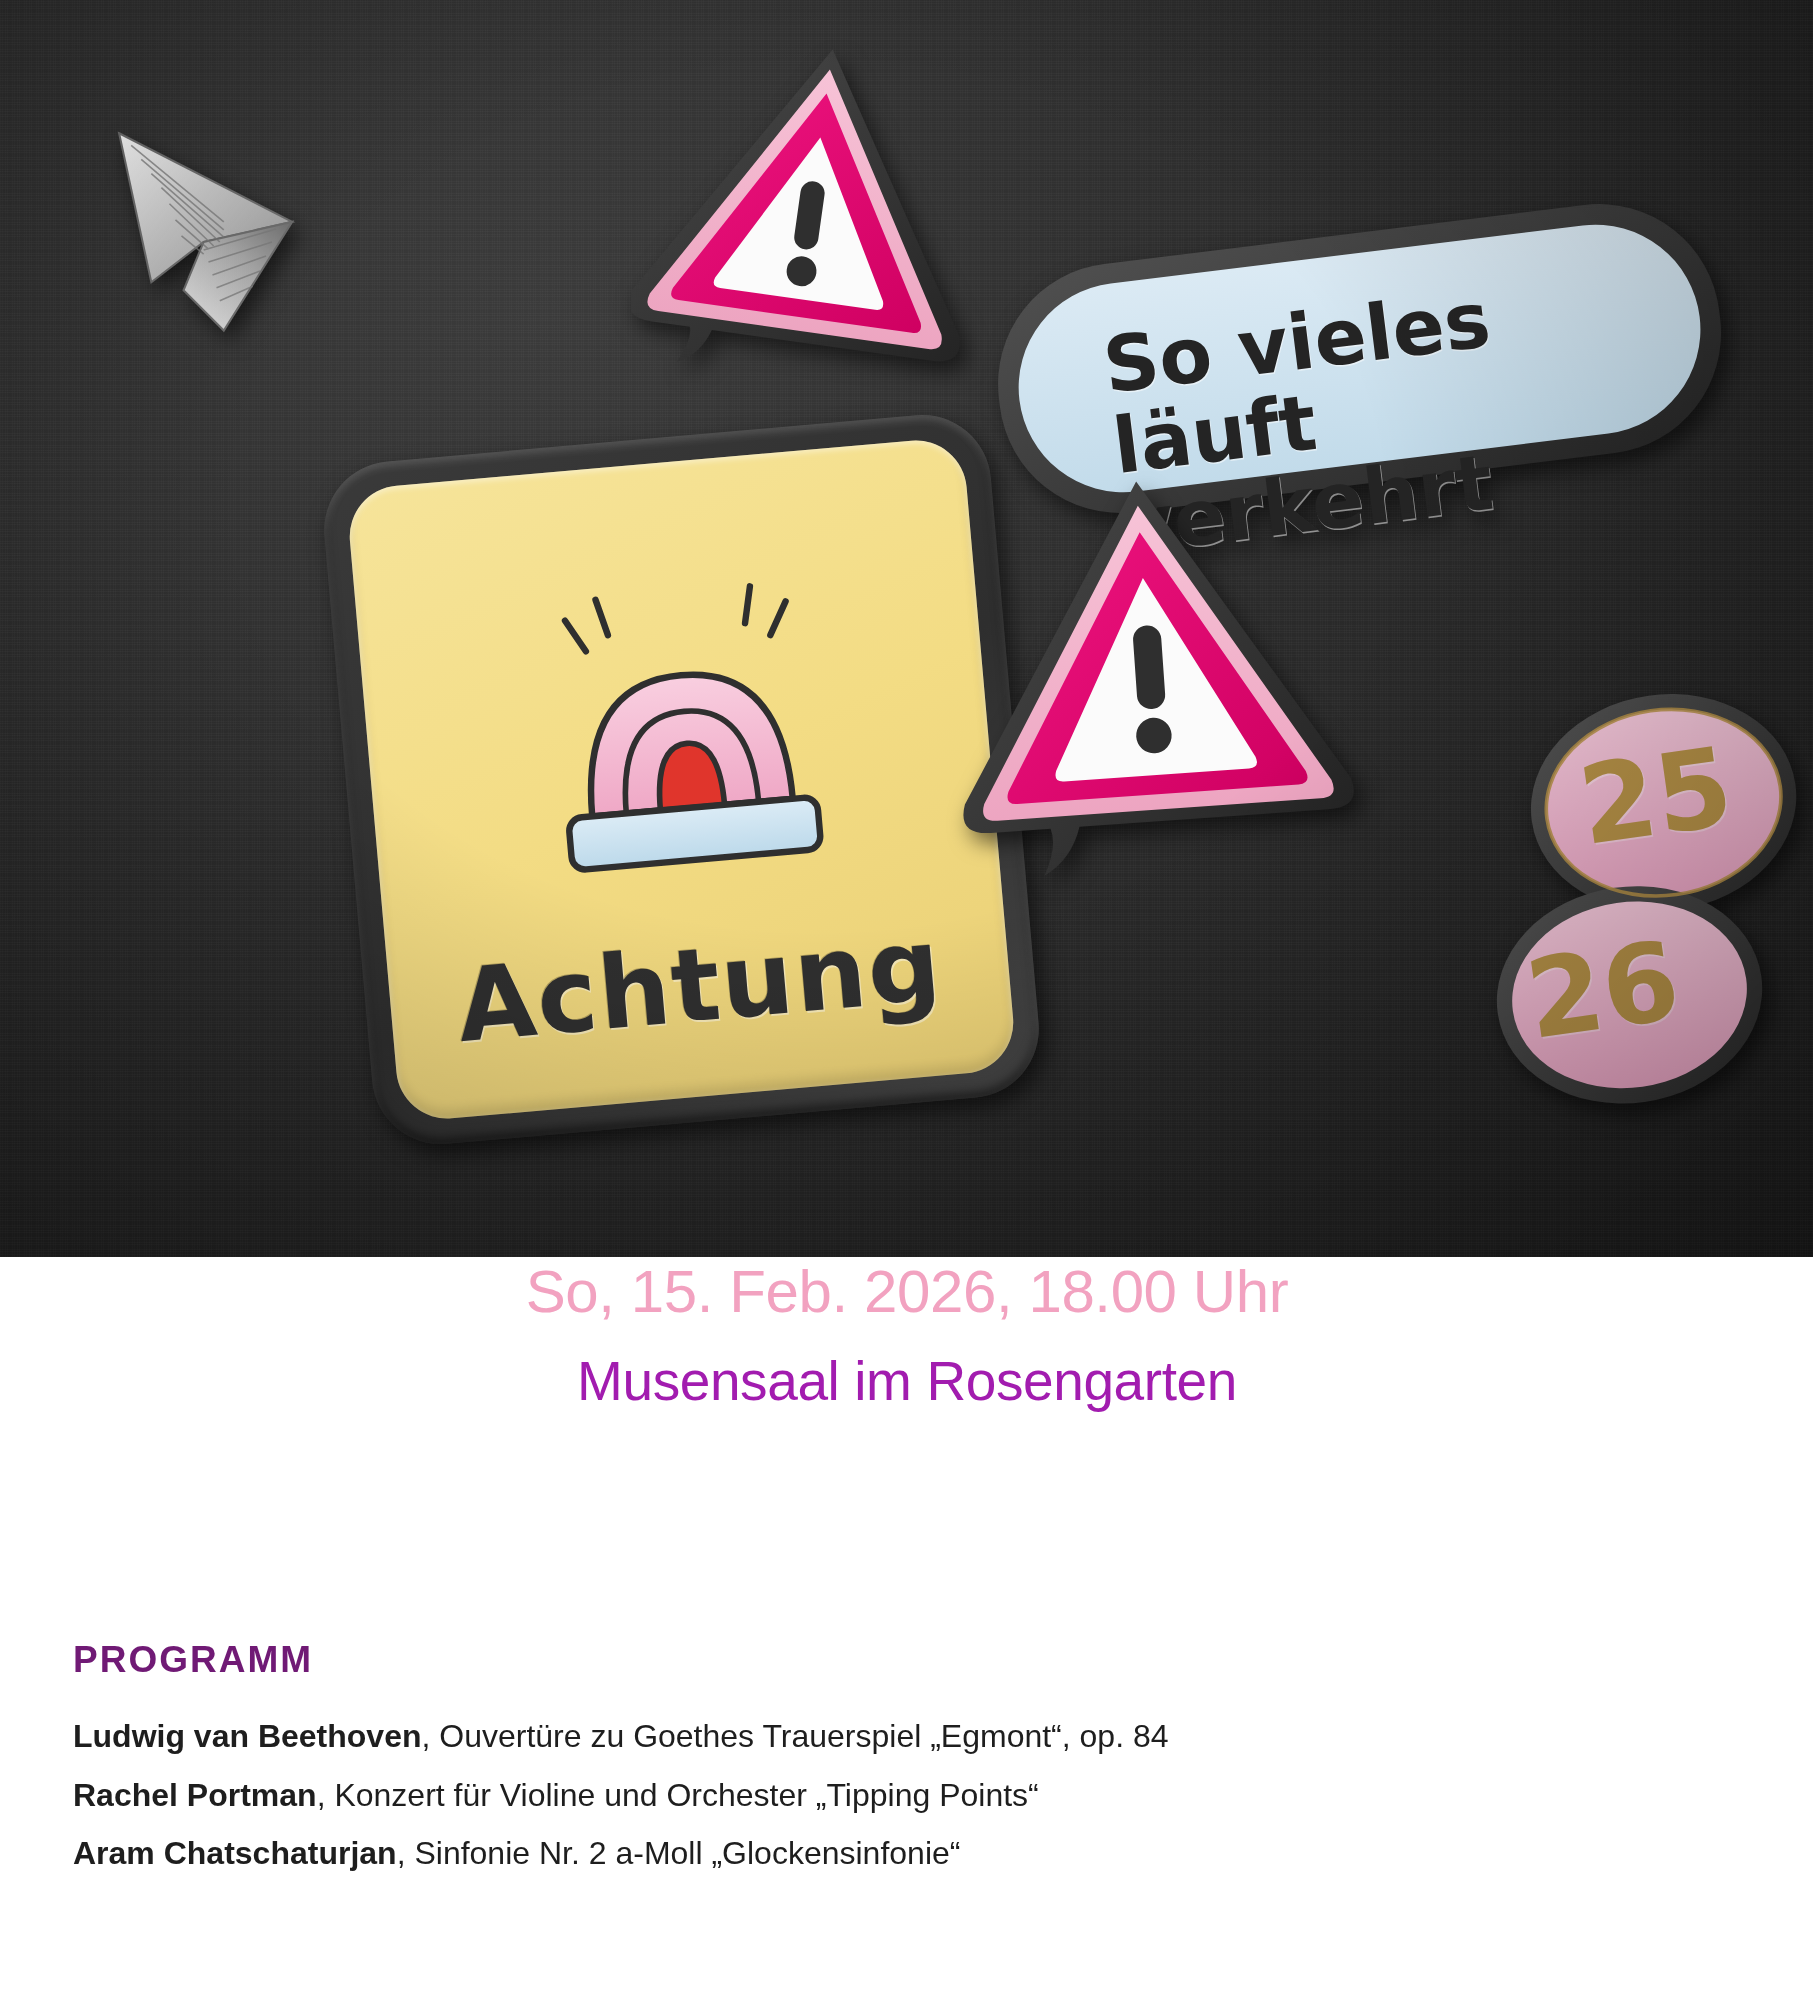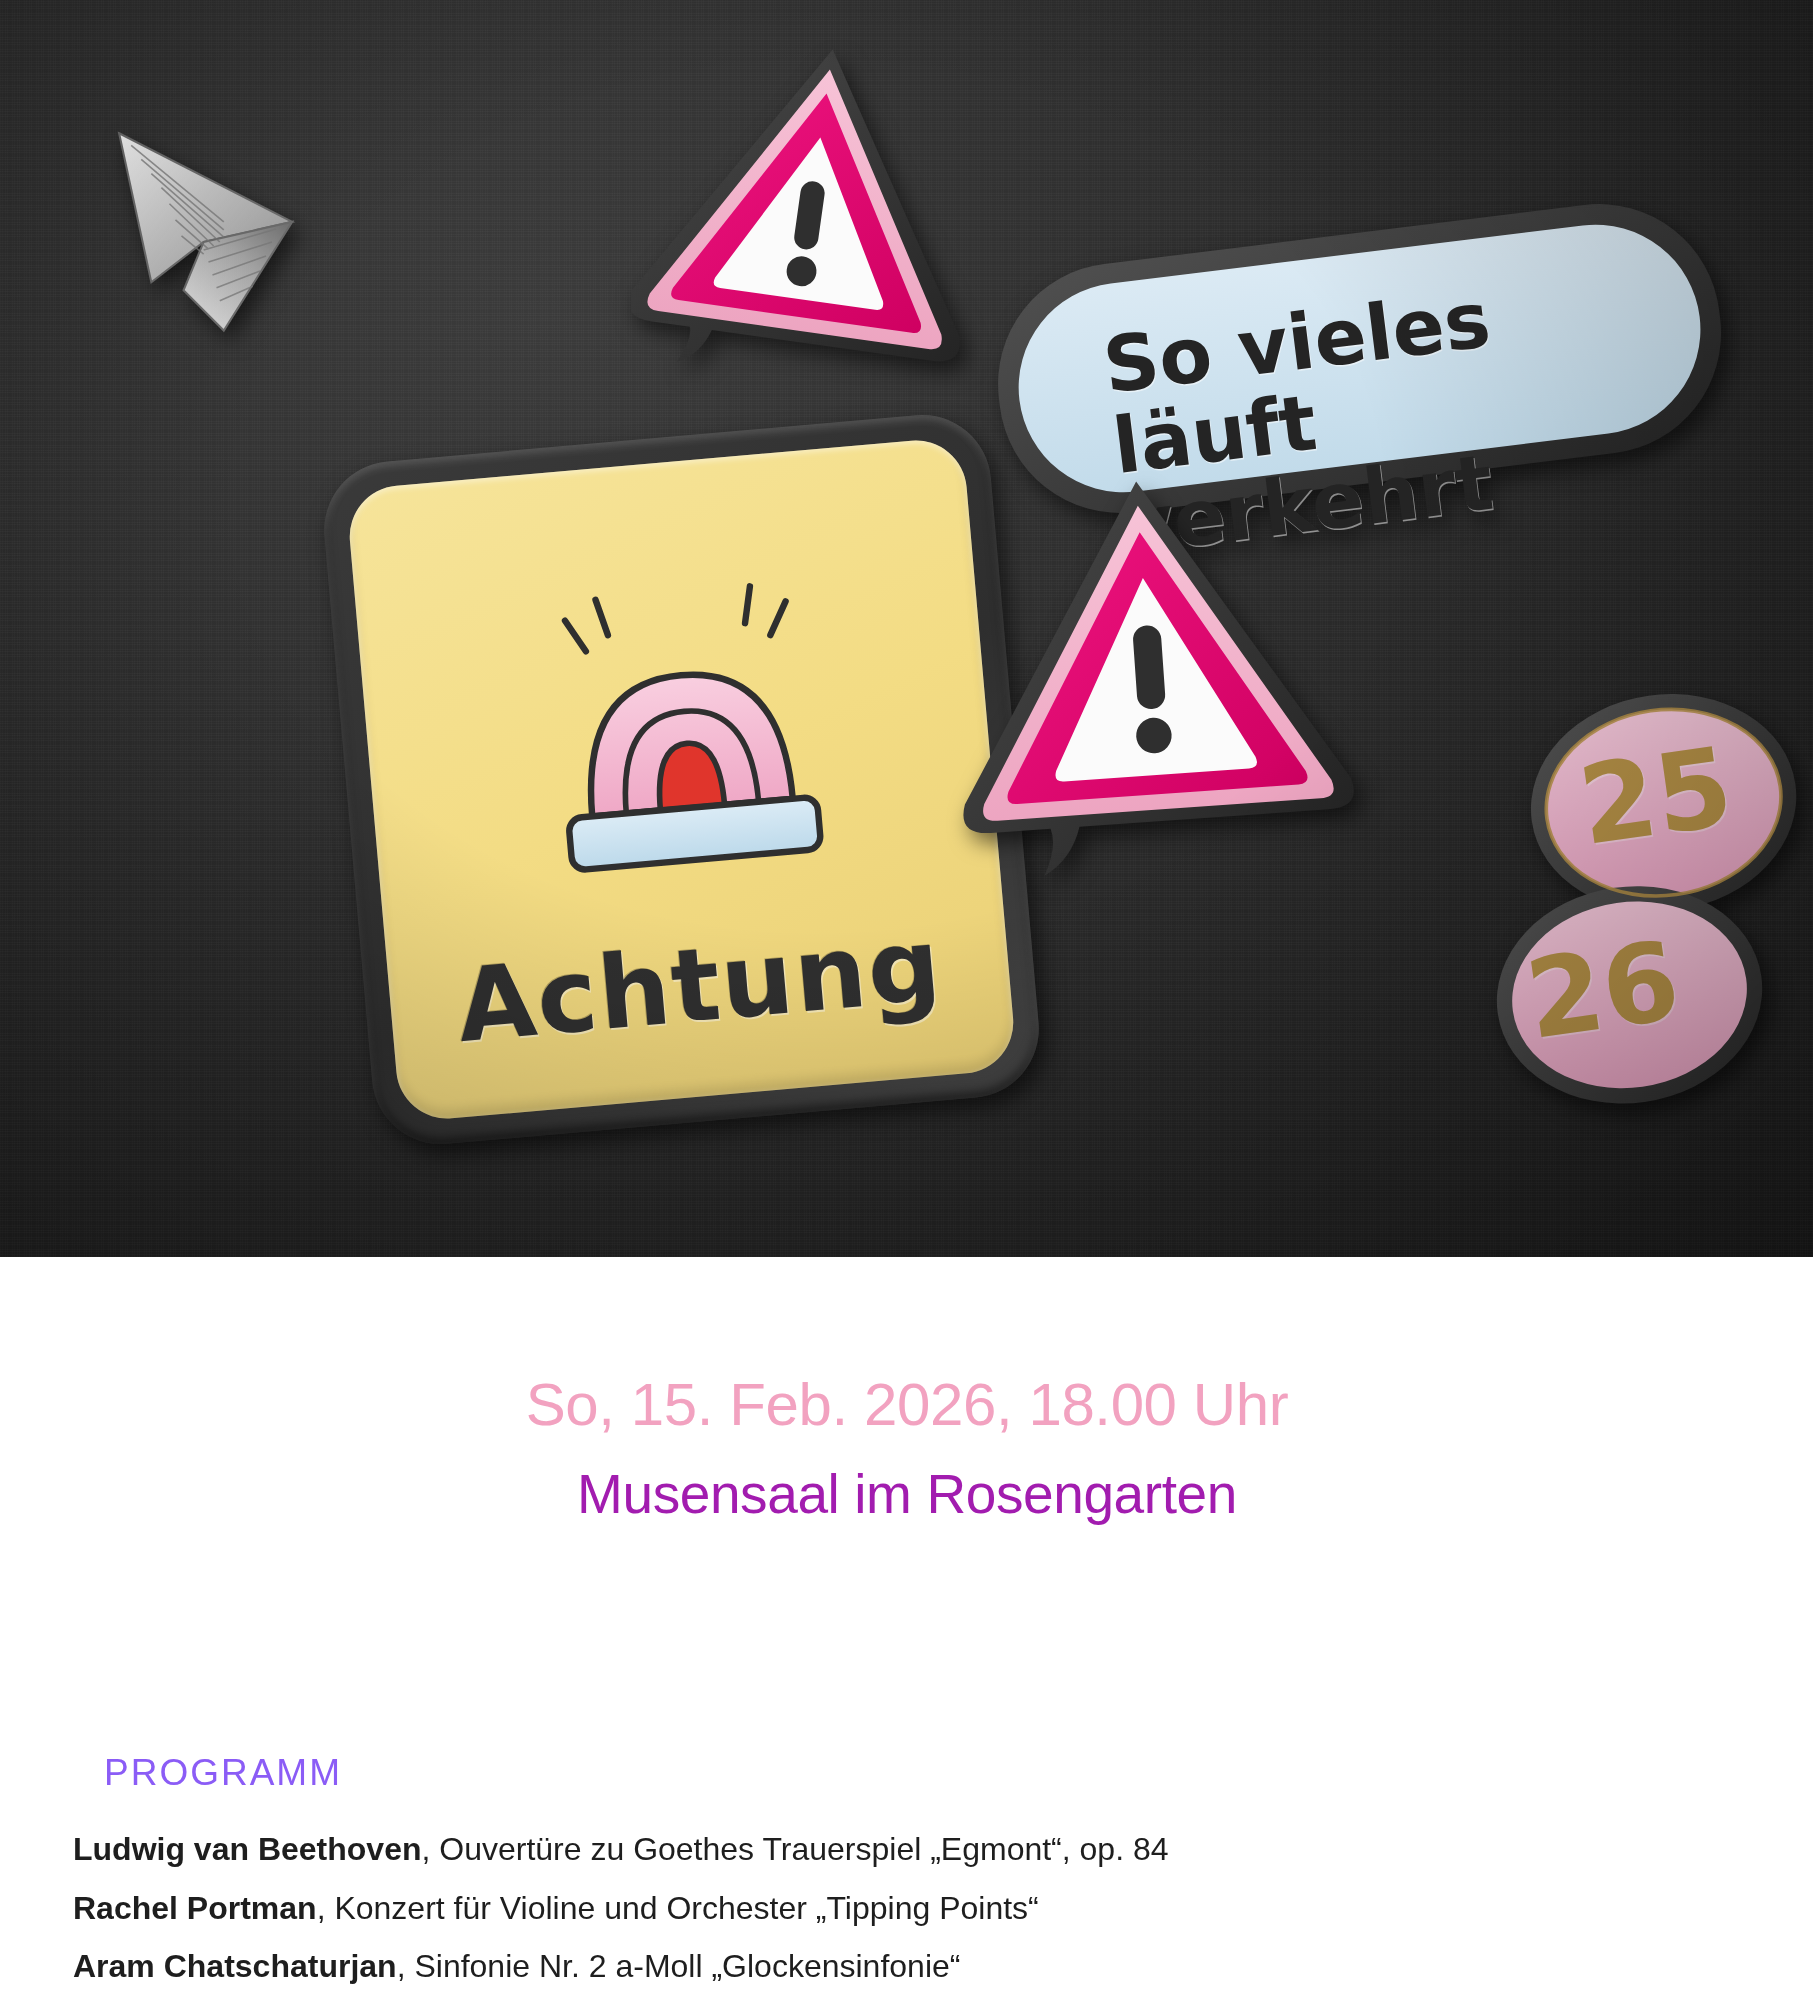--- a/index.html
+++ b/index.html
@@ -126,21 +126,20 @@
     font-weight: 700;
     font-size: 109px;
     color: #b89348;
     text-shadow: 1.2px 2px 0 rgba(255,255,255,0.35);
   }
   .coin-25 { left: 113px; top: 48px; transform: rotate(-8deg); }
   .coin-26 { left: 60px; top: 242px; transform: rotate(-8deg); }
 
   
   .info {
-    padding-top: 113px;
     text-align: center;
   }
   .date {
     font-size: 60px;
     color: #f2a2c0;
     font-weight: 400;
     letter-spacing: -0.4px;
     margin: 0;
   }
   .venue {
@@ -152,24 +151,23 @@
   }
 
   
   .program {
     margin-top: 226px;
     padding: 0 64px 0 73px;
   }
   .program-label {
     font-size: 37px;
     letter-spacing: 2px;
-    color: #8b5cf6;
-    font-weight: 400;
+    color: #701a75;
+    font-weight: 700;
     margin-bottom: 34px;
-    margin-left: 31px;
   }
   .work {
     font-size: 32px;
     line-height: 1.33;
     color: #1e1e1e;
     margin-bottom: 16px;
     font-weight: 400;
   }
   .work .composer { font-weight: 700; }
 </style>

